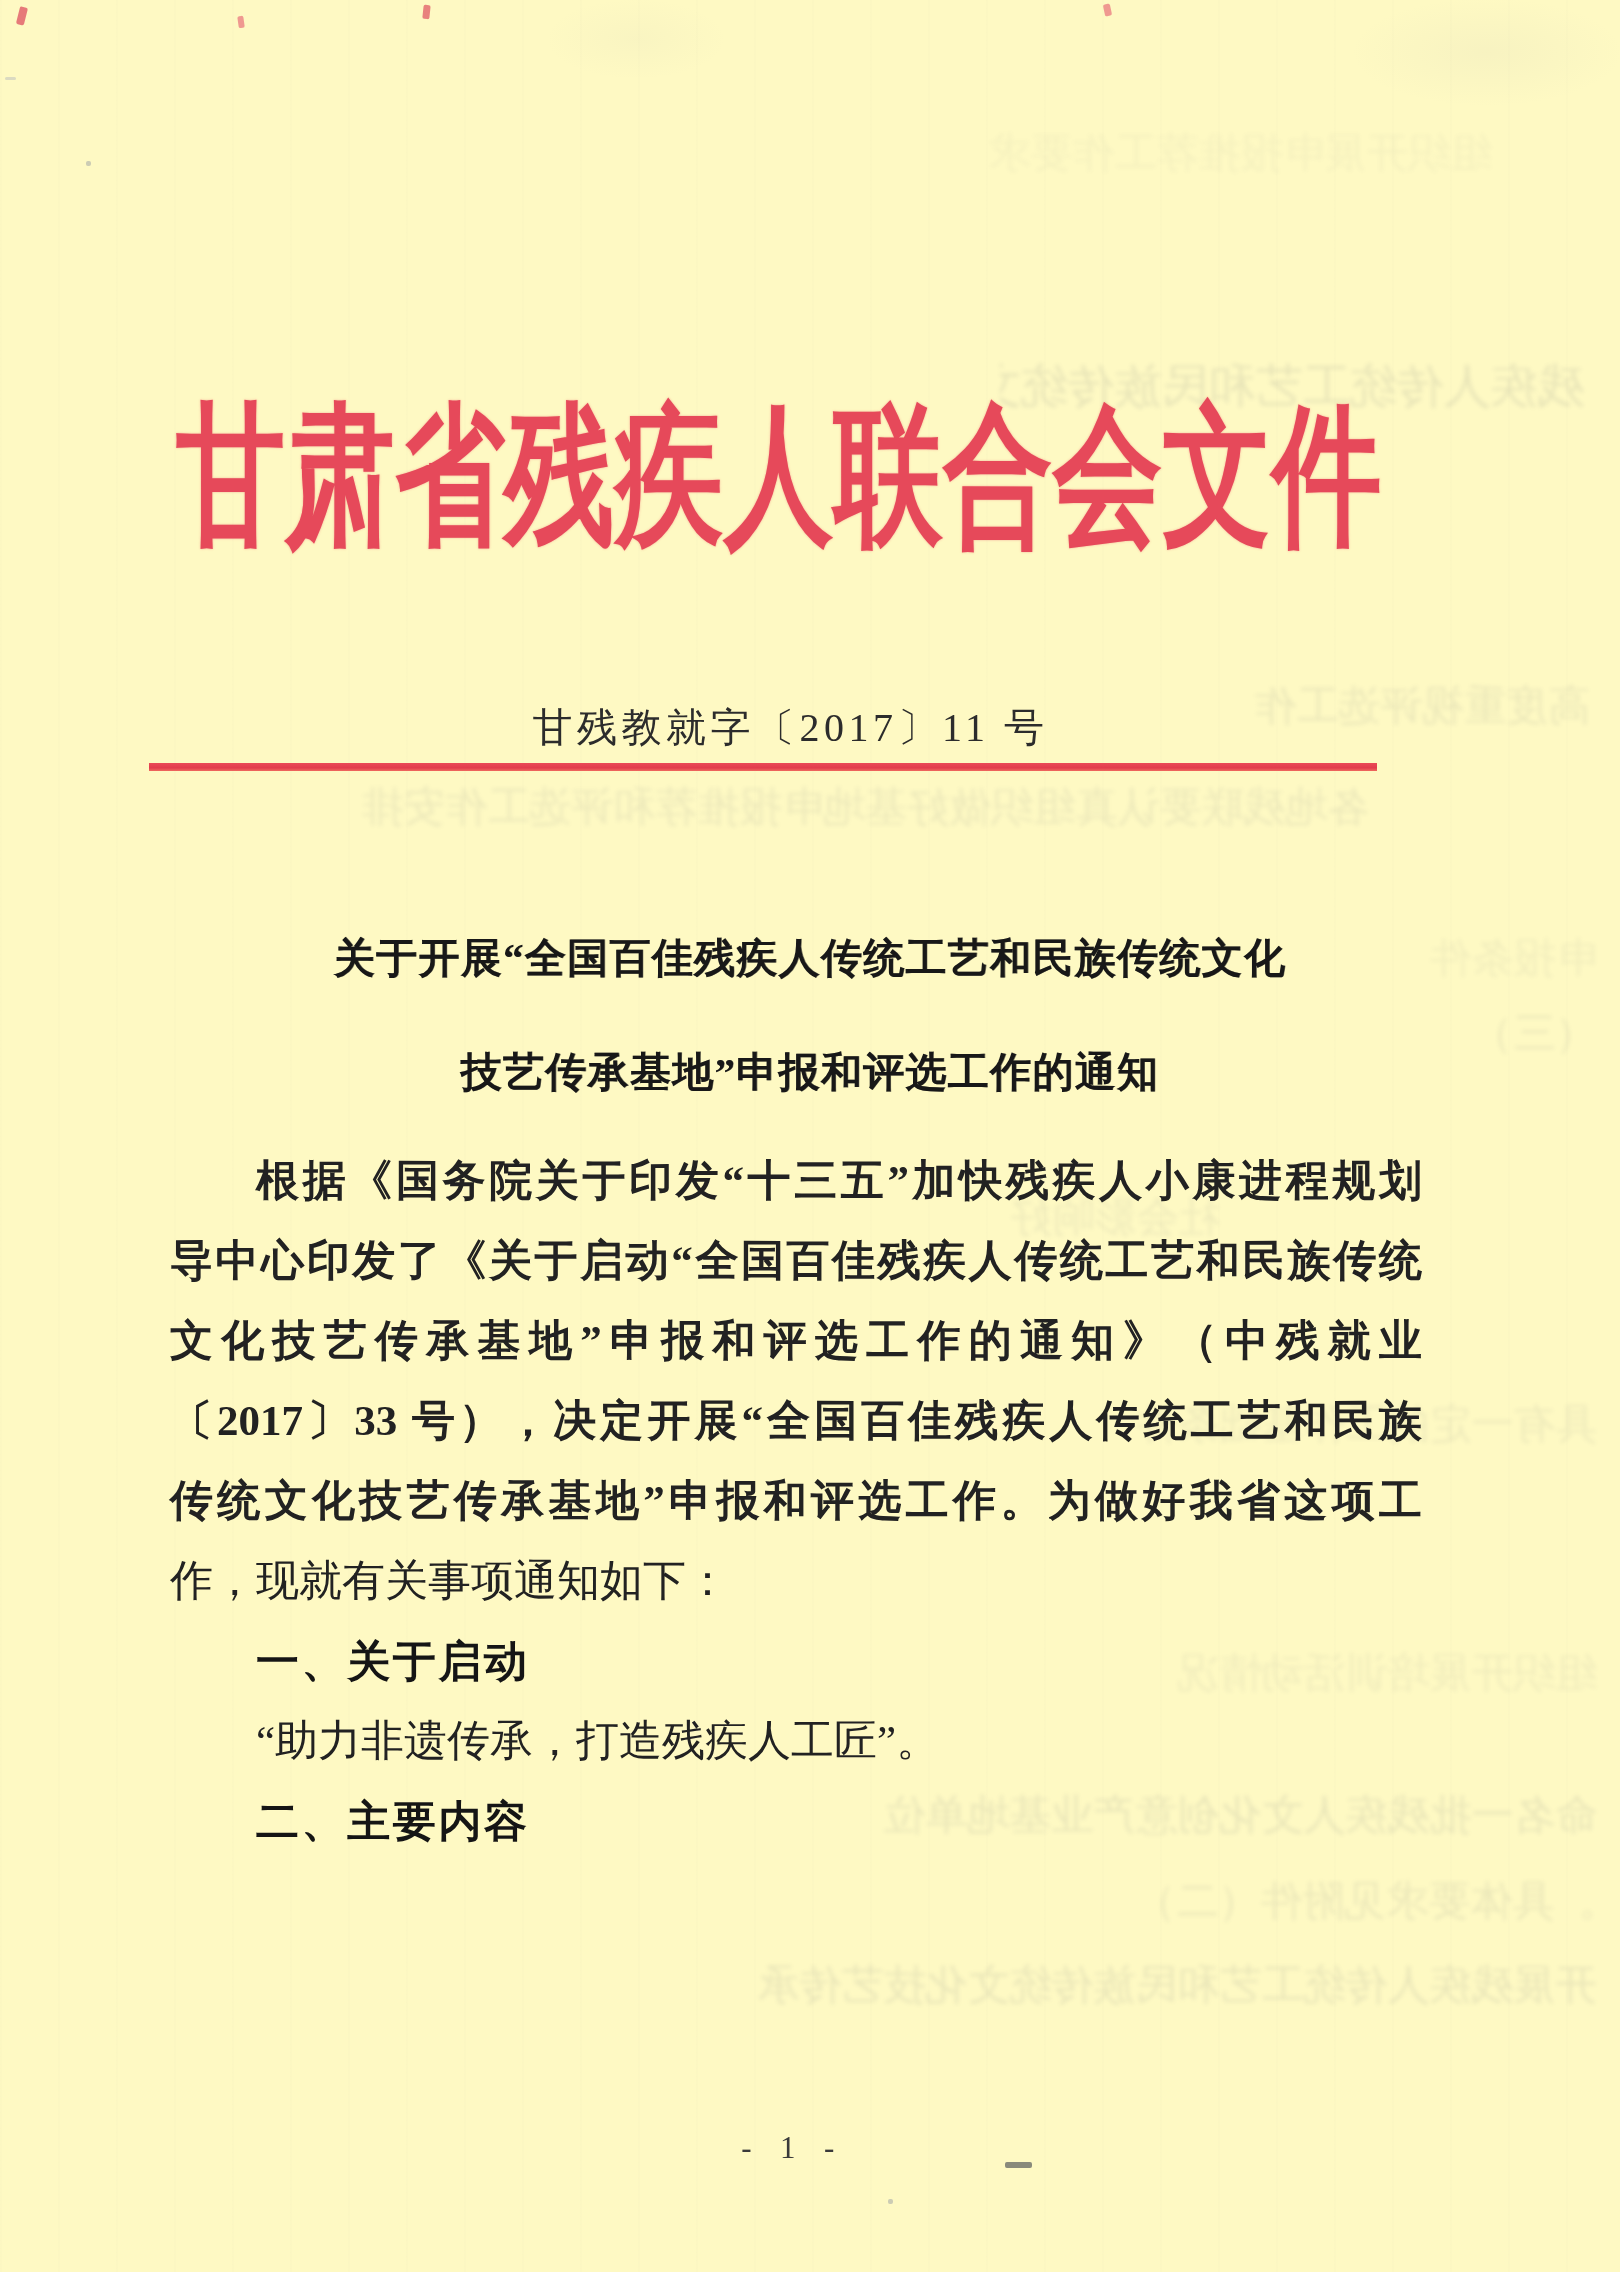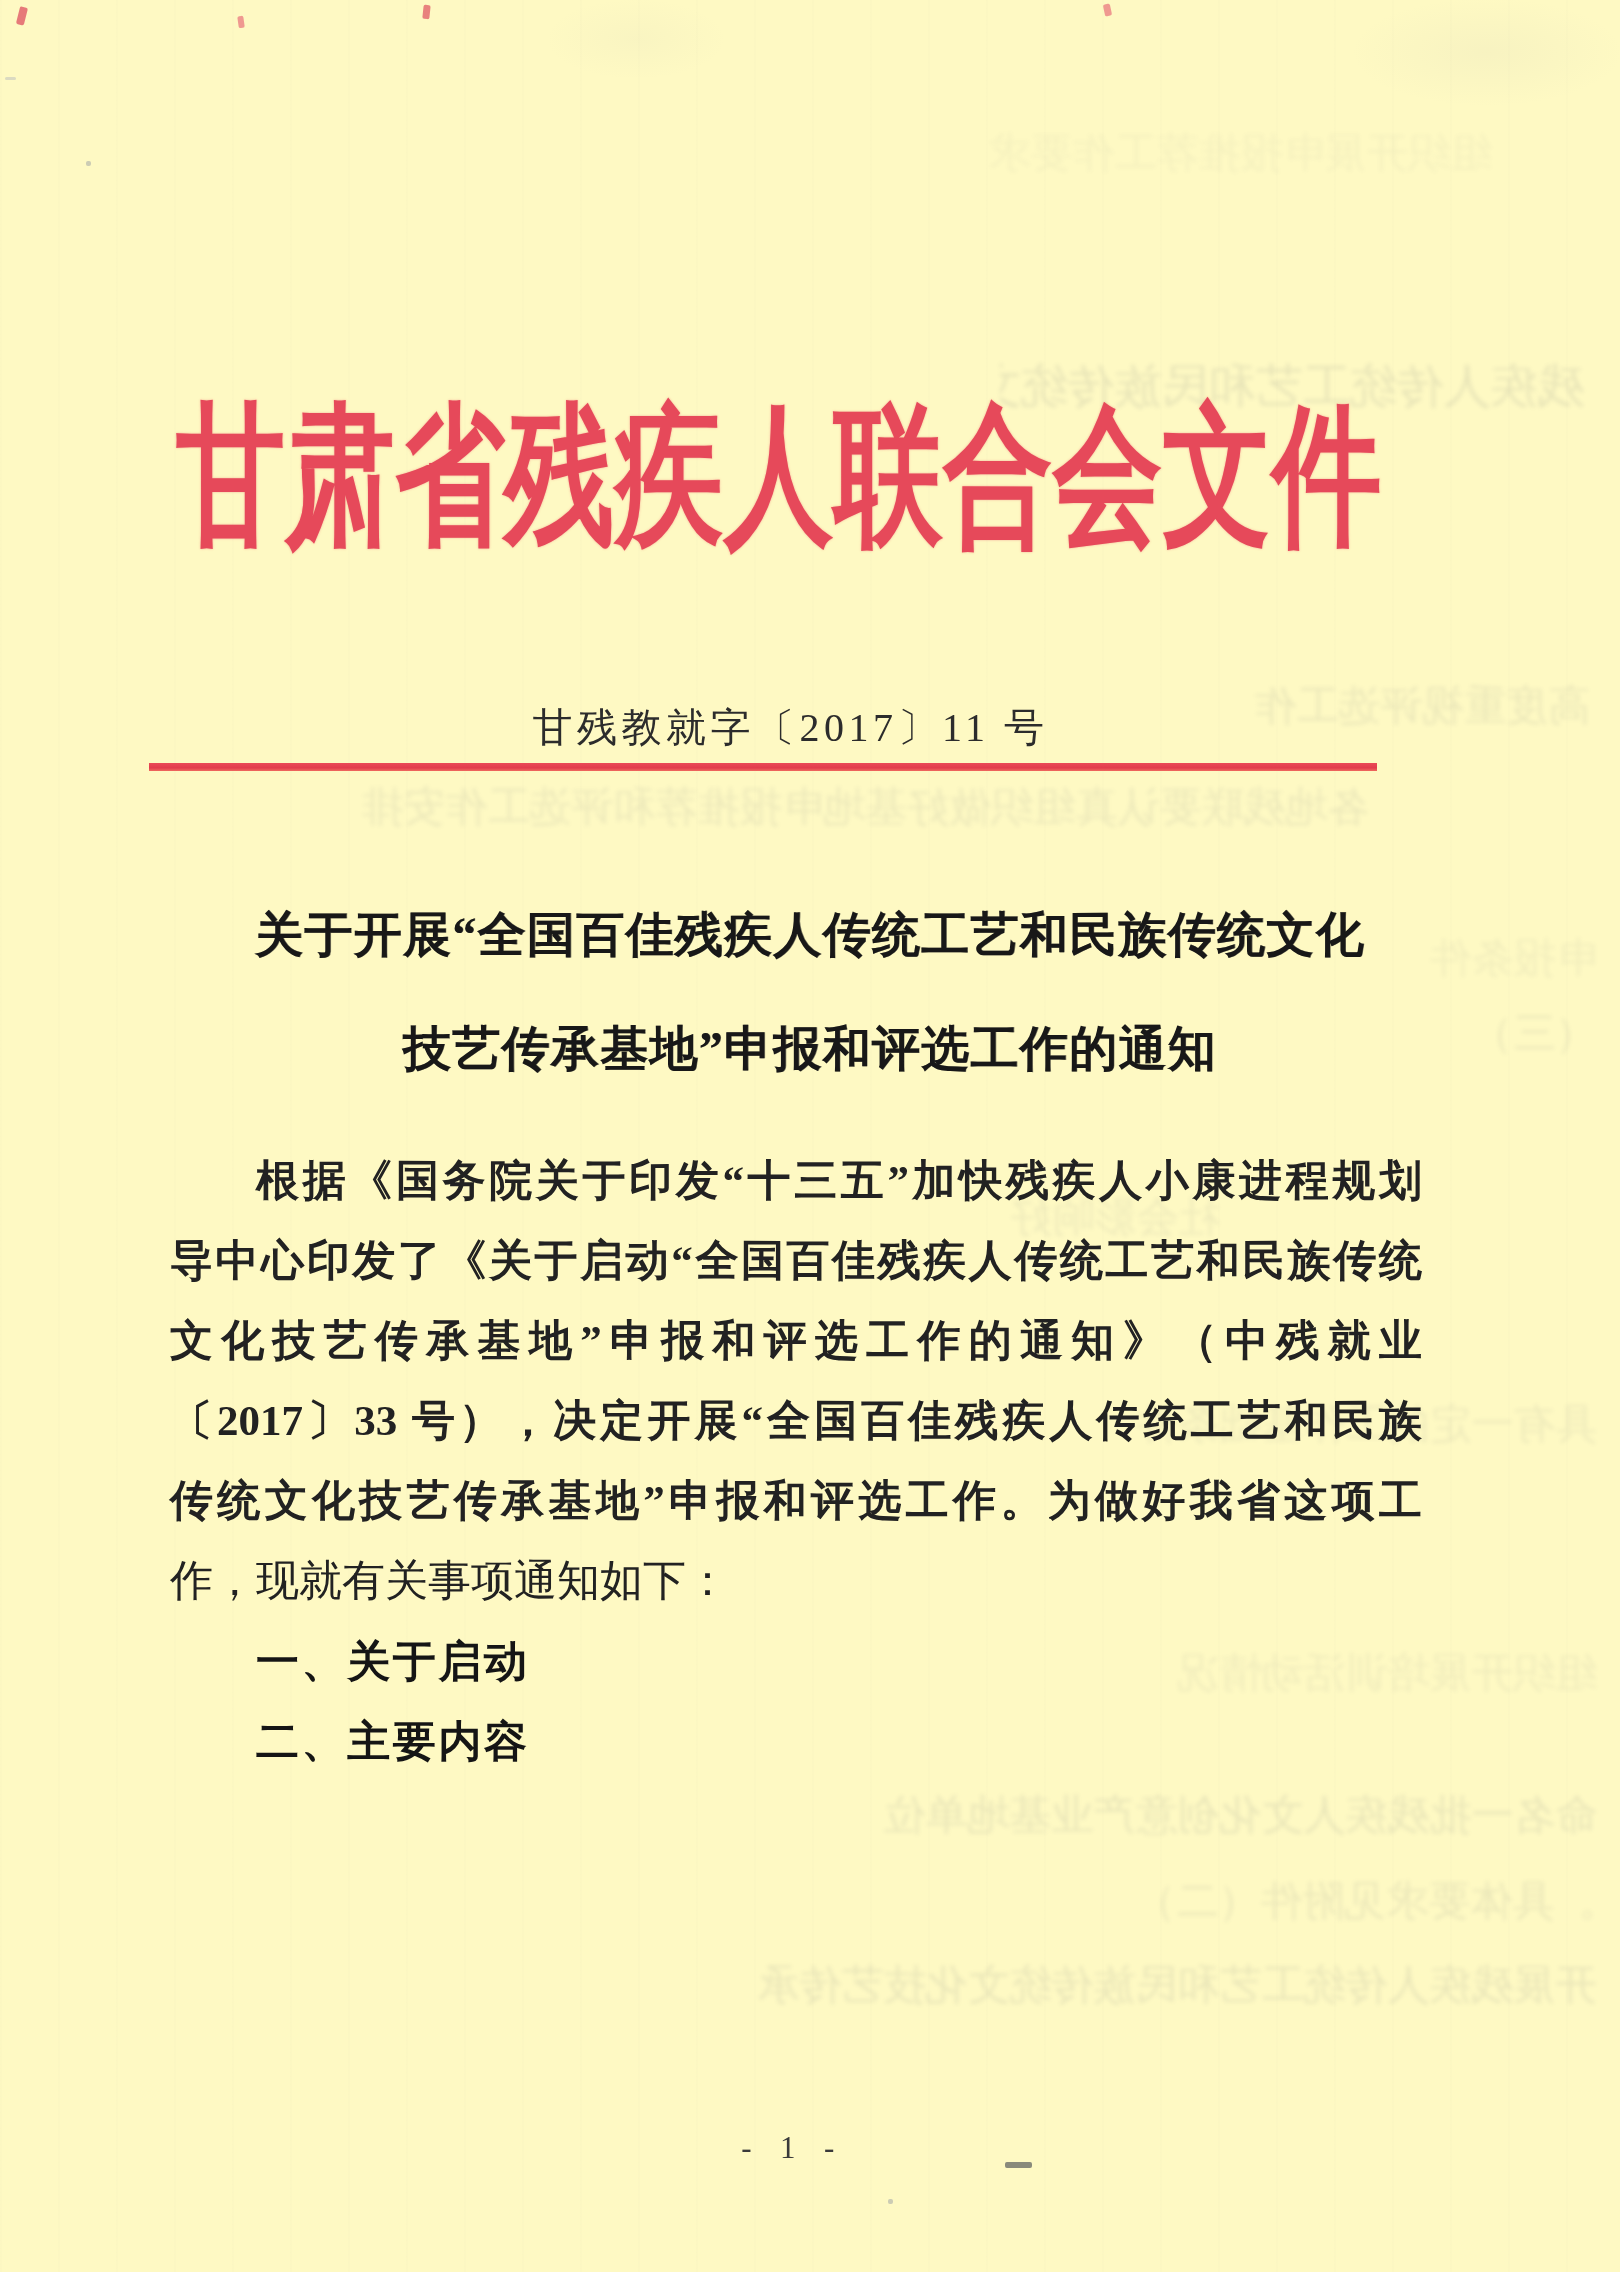--- a/index.html
+++ b/index.html
@@ -35,23 +35,23 @@
     text-align:center;
     font-size:40px;letter-spacing:4.5px;color:#2c2c2c;white-space:nowrap;
   }
   .red-rule{
     position:absolute;top:763px;left:149px;width:1228px;height:7.8px;
     background:linear-gradient(180deg,#ea4b57 0%,#e23c4c 60%,#ef6a5e 100%);
   }
 
   
   .notice-title{
-    position:absolute;top:878px;left:0;width:100%;
+    position:absolute;top:901px;left:0;width:100%;
     text-align:center;font-weight:700;color:#181818;
-    font-size:48px;line-height:114px;letter-spacing:1.3px;
+    font-size:41px;line-height:114px;letter-spacing:1.3px;
     font-family:"Liberation Serif","DejaVu Serif",serif;
     text-shadow:0.6px 0 0 rgba(24,24,24,.55);
   }
   .notice-title div{white-space:nowrap;}
 
   
   .body-text{
     position:absolute;top:1141px;left:170px;width:1252px;
     font-size:43px;line-height:80px;color:#222;
   }
@@ -143,19 +143,20 @@
   </div>
 
   <div class="body-text">
     <div class="line fill indent">根据《国务院关于印发“十三五”加快残疾人小康进程规划</div>
     <div class="line fill">导中心印发了《关于启动“全国百佳残疾人传统工艺和民族传统</div>
     <div class="line fill">文化技艺传承基地”申报和评选工作的通知》（中残就业</div>
     <div class="line fill">〔2017〕33 号），决定开展“全国百佳残疾人传统工艺和民族</div>
     <div class="line fill">传统文化技艺传承基地”申报和评选工作。为做好我省这项工</div>
     <div class="line">作，现就有关事项通知如下：</div>
     <div class="line hd indent">一、关于启动</div>
+    <div class="line indent">“助力非遗传承，打造残疾人工匠”。</div>
     <div class="line hd indent">二、主要内容</div>
   </div>
 
   <div class="page-number">- 1 -</div>
 
 </div>
 
 
 </body></html>

